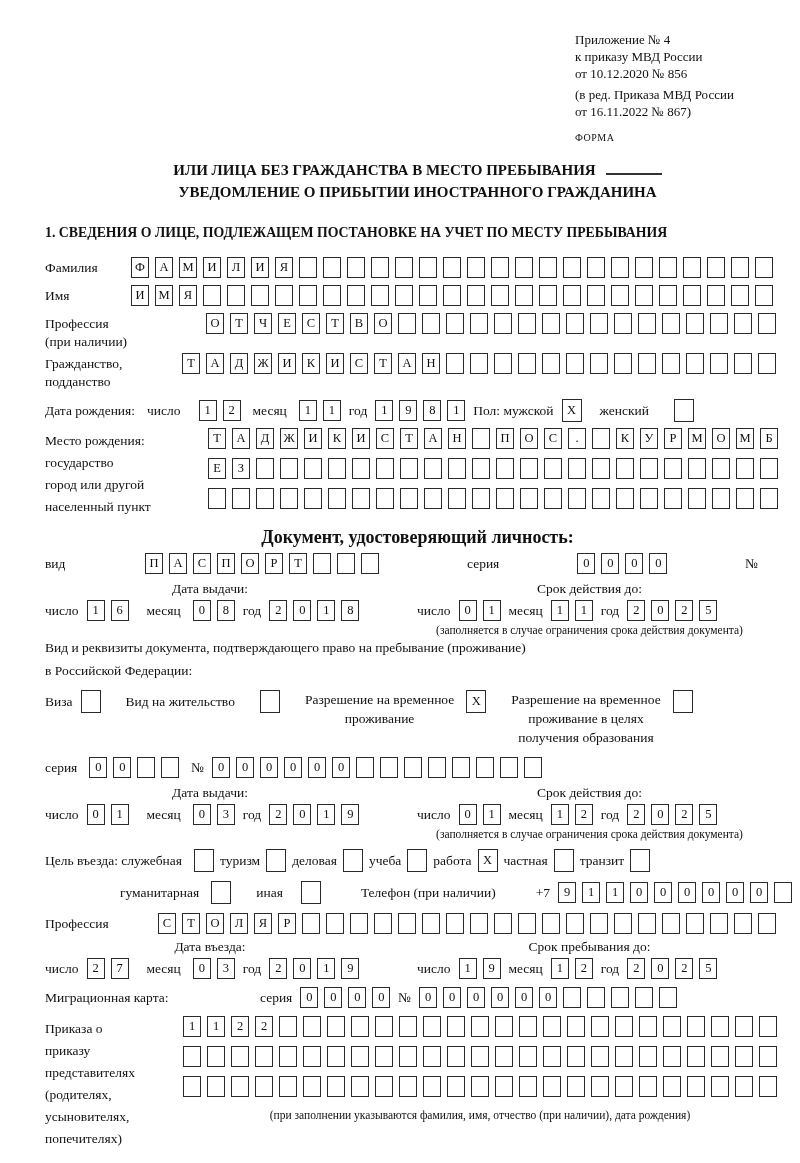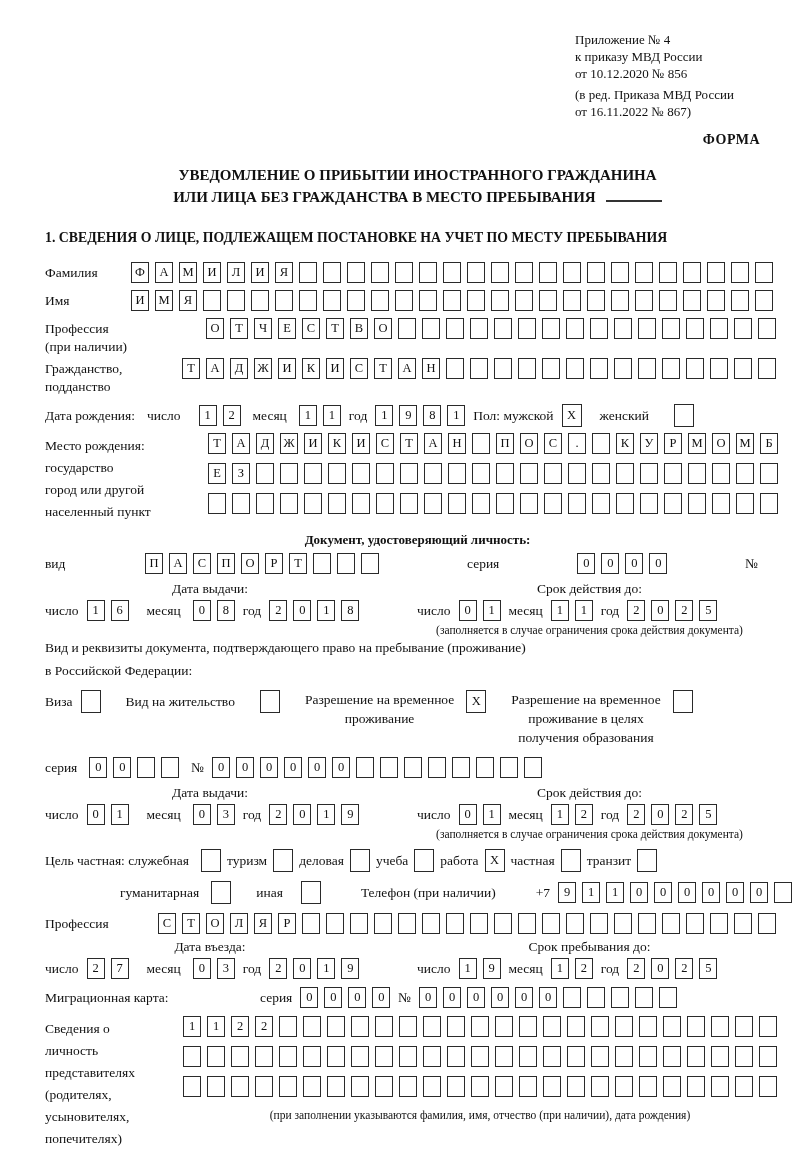--- a/index.html
+++ b/index.html
@@ -2,39 +2,39 @@
 <html><head>
 <meta charset="utf-8">
 <style>
   html,body{margin:0;padding:0;background:#fff;}
   body{width:800px;height:1163px;overflow:hidden;
        font-family:"Liberation Serif","DejaVu Serif",serif;color:#111;font-size:13.5px;}
   .page{padding:31px 10px 0 45px;position:relative;}
   
   .hdr{margin-left:530px;line-height:17px;font-size:13px;}
   .hdr .gap{height:4px;}
-  .forma{margin-left:530px;margin-top:12px;text-align:right;width:185px;font-weight:bold;font-size:14px;letter-spacing:.5px;}
+  .forma{margin-left:530px;margin-top:12px;text-align:left;width:185px;font-weight:normal;font-size:10px;letter-spacing:.5px;}
   
   .title{margin-top:16px;text-align:center;font-weight:bold;font-size:15px;line-height:22px;}
   .title-underline{display:inline-block;width:56px;border-bottom:2px solid #333;height:14px;margin-left:10px;}
   .sec1{margin-top:22px;font-weight:bold;font-size:13.8px;}
   
   .frow{display:flex;align-items:flex-start;margin-top:7px;}
   .lbl{flex:none;line-height:21px;font-family:Liberation Serif, serif;}
   .lbl2{flex:none;line-height:18px;padding-top:2px;}
   .cells{display:flex;gap:6px;flex:none;}
   .cell{flex:none;width:18px;height:21px;box-sizing:border-box;border:1.7px solid #2a2a2a;
         display:flex;align-items:center;justify-content:center;font-size:12.5px;background:#fff;}
   .cbx .cell{width:20px;height:23px;}
   .w86{width:86px}.w137{width:137px}.w161{width:161px}.w163{width:163px}.w65{width:65px}
   .w113{width:113px}.w138{width:138px}.w155{width:155px}
   .gap8{width:8px;flex:none}.gap12{width:12px;flex:none}.gap18{width:18px;flex:none}
   .gap25{width:25px;flex:none}.gap40{width:40px;flex:none}.gap60{width:60px;flex:none}
   .mini{flex:none;line-height:23px;padding:0 6px;}
-  .doc-head{margin-top:9px;text-align:center;font-weight:bold;font-size:13px;}
+  .doc-head{margin-top:9px;text-align:center;font-weight:bold;font-size:18px;}
   
   .dates-pair{display:flex;margin-top:6px;}
   .dgroup{flex:none;}
   .dg-l{width:372px;}
   .dg-r{width:345px;}
   .dhead{text-align:center;line-height:18px;}
   .dline{display:flex;align-items:center;margin-top:2px;}
   .dnote{font-size:11.5px;text-align:center;white-space:nowrap;margin-top:3px;}
   
   .opts{display:flex;align-items:flex-start;margin-top:8px;}
@@ -54,22 +54,22 @@
     <div>Приложение № 4</div>
     <div>к приказу МВД России</div>
     <div>от 10.12.2020 № 856</div>
     <div class="gap"></div>
     <div>(в ред. Приказа МВД России</div>
     <div>от 16.11.2022 № 867)</div>
   </div>
   <div class="forma">ФОРМА</div>
 
   <div class="title">
+    <div><span>ИЛИ ЛИЦА БЕЗ ГРАЖДАНСТВА В МЕСТО ПРЕБЫВАНИЯ</span><span class="title-underline"></span></div>
     <div>УВЕДОМЛЕНИЕ О ПРИБЫТИИ ИНОСТРАННОГО ГРАЖДАНИНА</div>
-    <div><span>ИЛИ ЛИЦА БЕЗ ГРАЖДАНСТВА В МЕСТО ПРЕБЫВАНИЯ</span><span class="title-underline"></span></div>
   </div>
 
   <div class="sec1">1. СВЕДЕНИЯ О ЛИЦЕ, ПОДЛЕЖАЩЕМ ПОСТАНОВКЕ НА УЧЕТ ПО МЕСТУ ПРЕБЫВАНИЯ</div>
 
   <div class="frow" style="margin-top:16px;">
     <span class="lbl w86">Фамилия</span>
     <span class="cells">
         <span class="cell">Ф</span>
         <span class="cell">А</span>
         <span class="cell">М</span>
@@ -547,21 +547,21 @@
             <span class="cell">0</span>
             <span class="cell">2</span>
             <span class="cell">5</span>
           </span>
       </div>
       <div class="dnote">(заполняется в случае ограничения срока действия документа)</div>
     </div>
   </div>
 
   <div class="frow" style="align-items:center;margin-top:9px;">
-    <span class="lbl">Цель частная: служебная</span>
+    <span class="lbl">Цель въезда: служебная</span>
     <span class="gap12"></span>
     <span class="cells cbx">
         <span class="cell"></span>
       </span>
     <span class="mini">туризм</span>
     <span class="cells cbx">
         <span class="cell"></span>
       </span>
     <span class="mini">деловая</span>
     <span class="cells cbx">
@@ -729,22 +729,22 @@
         <span class="cell"></span>
         <span class="cell"></span>
         <span class="cell"></span>
         <span class="cell"></span>
         <span class="cell"></span>
       </span>
   </div>
 
   <div class="frow" style="margin-top:8px;">
     <span class="lbl2 w138" style="line-height:22px;">
-      <span>Сведения о</span><br>
-      <span>личность</span><br>
+      <span>Приказа о</span><br>
+      <span>приказу</span><br>
       <span>представителях</span><br>
       <span>(родителях,</span><br>
       <span>усыновителях,</span><br>
       <span>попечителях)</span>
     </span>
     <span style="display:flex;flex-direction:column;">
       <span class="colcells">
         <span class="cells">
             <span class="cell">1</span>
             <span class="cell">1</span>

